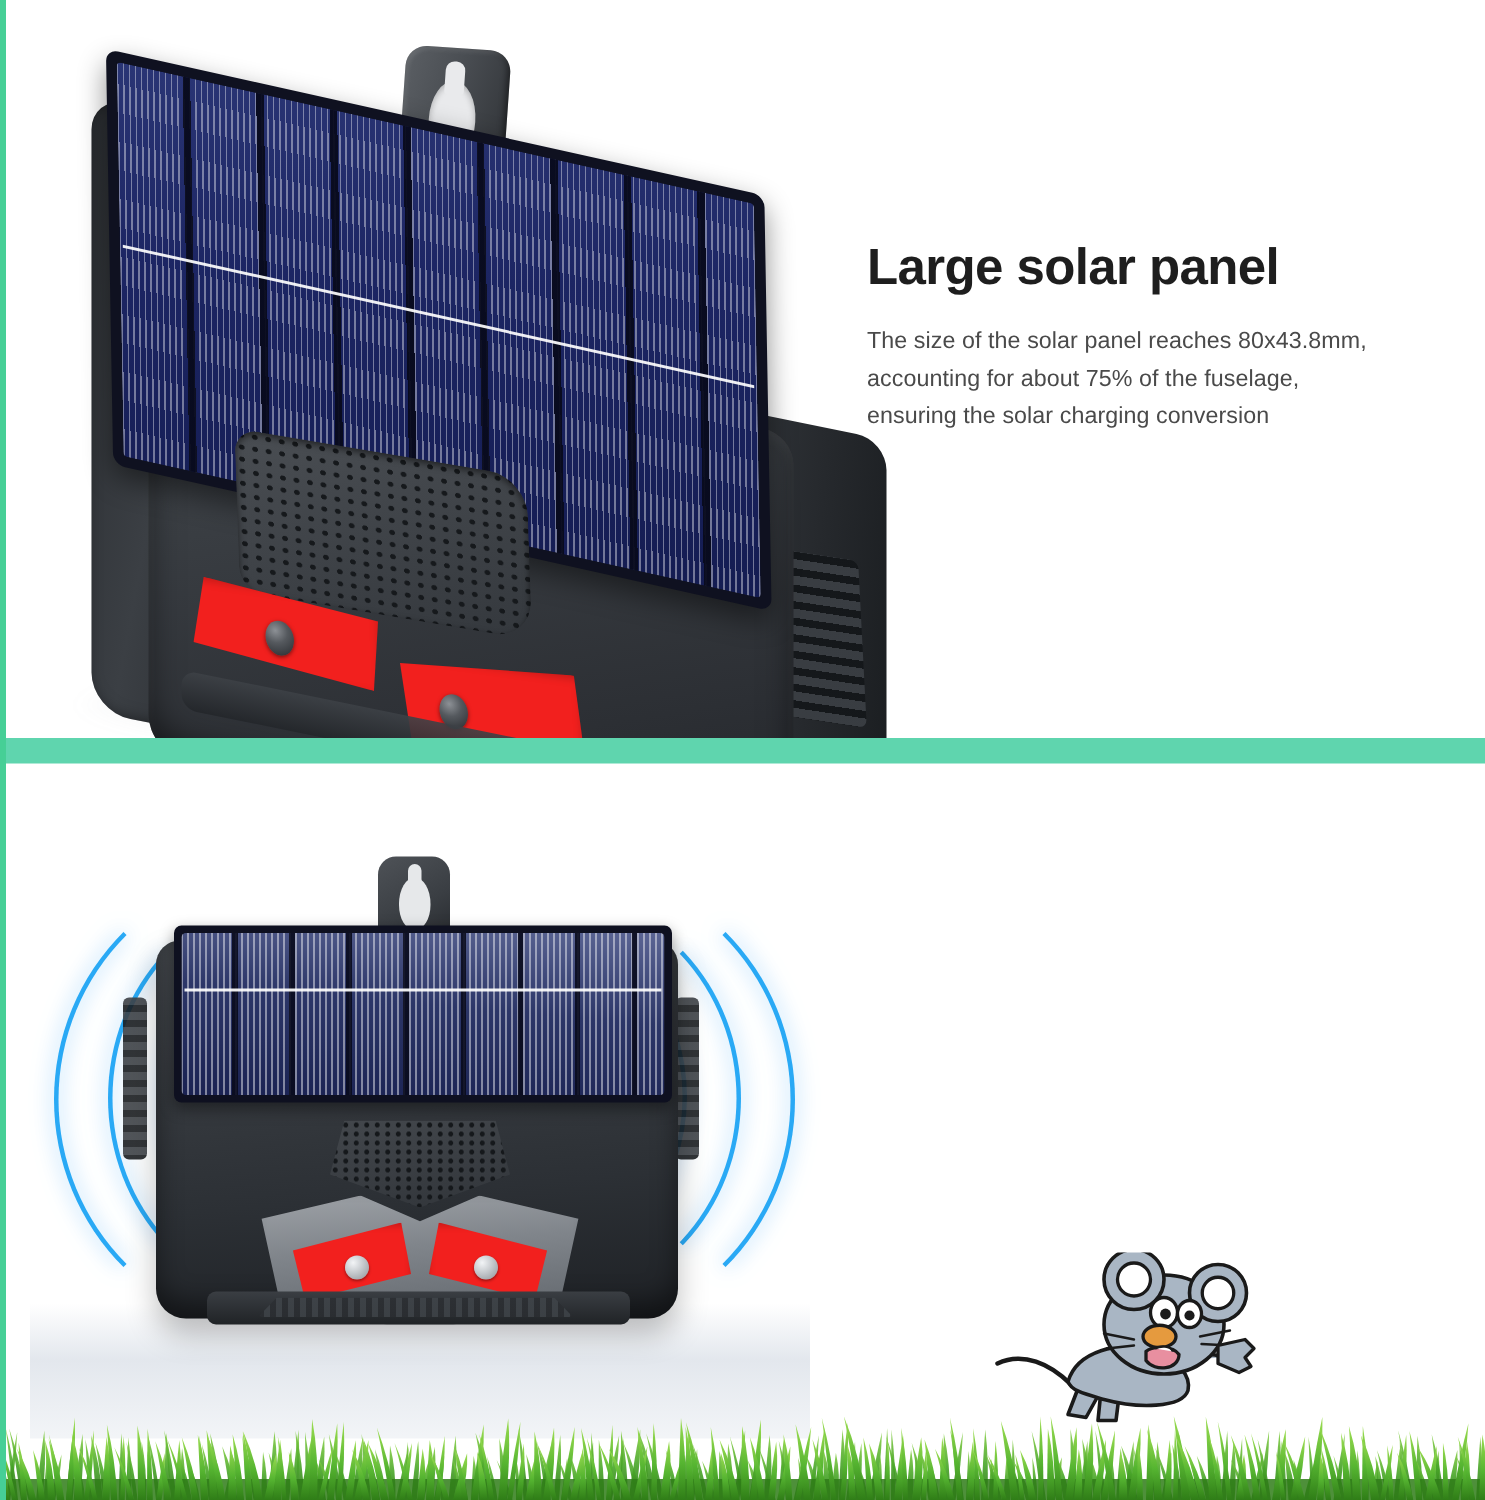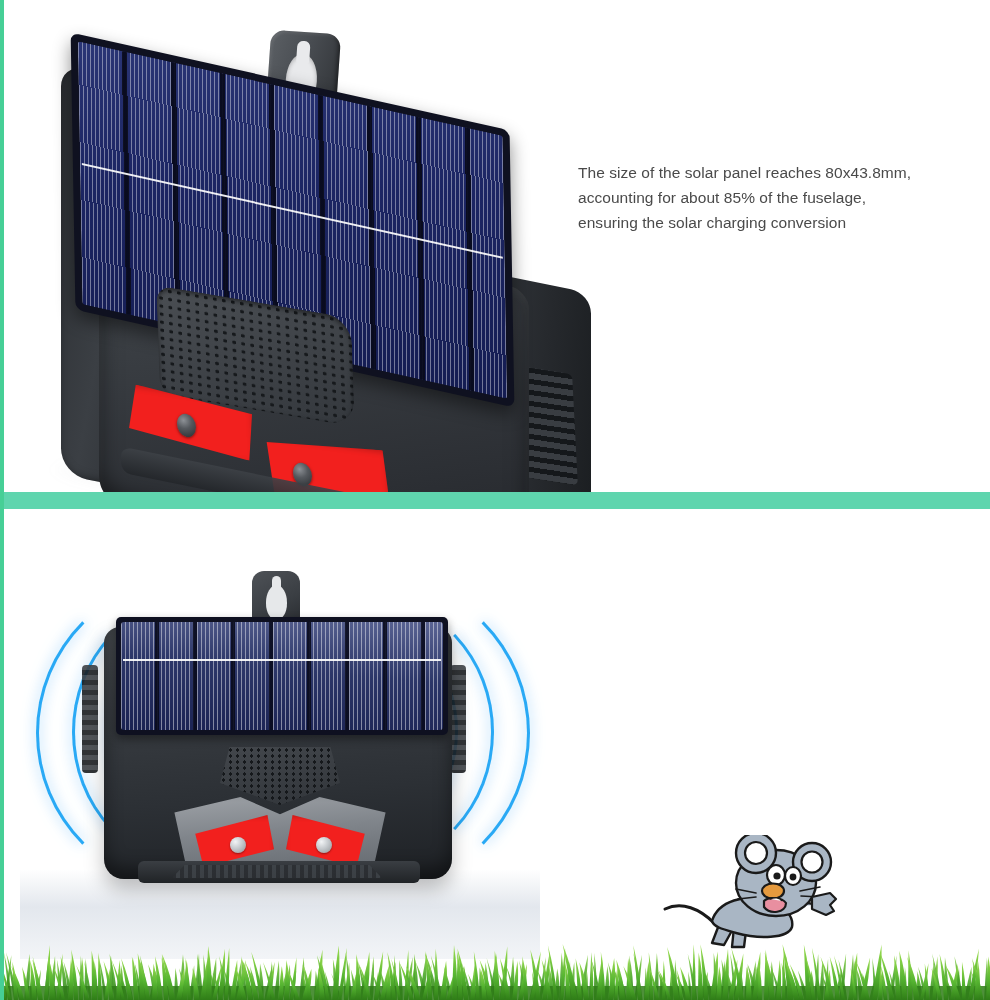--- a/index.html
+++ b/index.html
@@ -304,22 +304,23 @@
       <div class="grille1"></div>
 
       <div class="eye1 a"></div>
       <div class="eye1 b"></div>
       <div class="led1 a"></div>
       <div class="led1 b"></div>
       <div class="ridge1"></div>
     </div>
 
     <div class="copy top">
+      <h2 class="headline">Large solar panel</h2>
       <p class="body-text">The size of the solar panel reaches 80x43.8mm,
-accounting for about 85% of the fuselage,
+accounting for about 75% of the fuselage,
 ensuring the solar charging conversion</p>
     </div>
   </section>
 
   <div class="divider"></div>
 
   <section class="panel panel-bottom">
 
     <div class="dev2-wrap">
       <div class="dev2-floor"></div>

